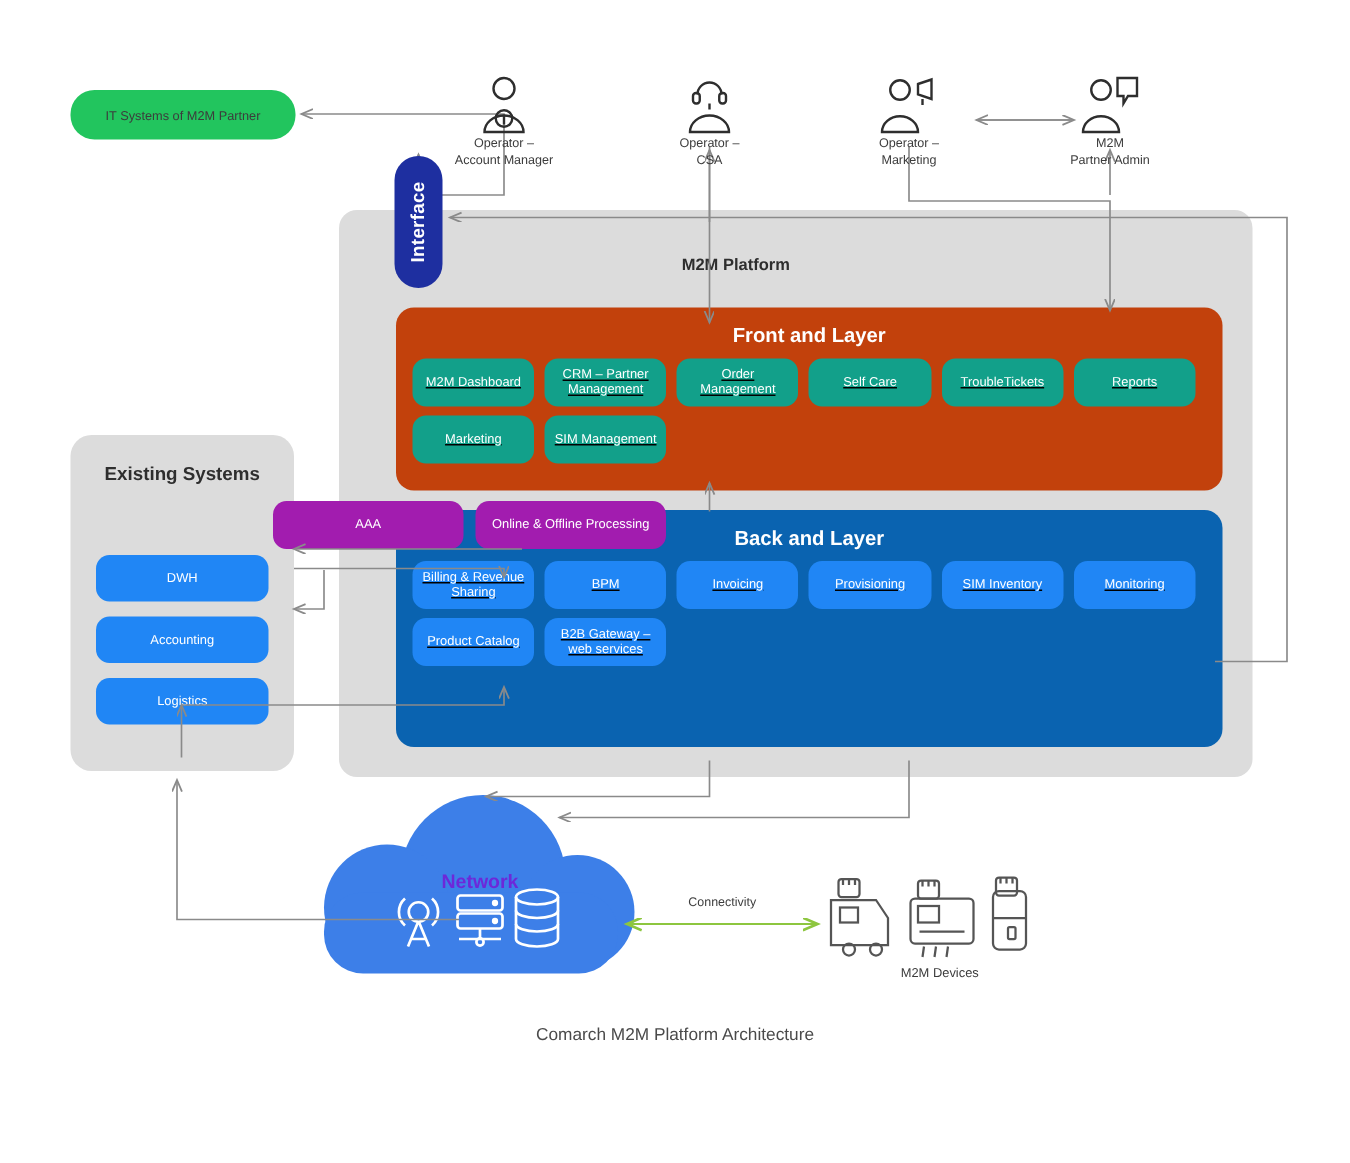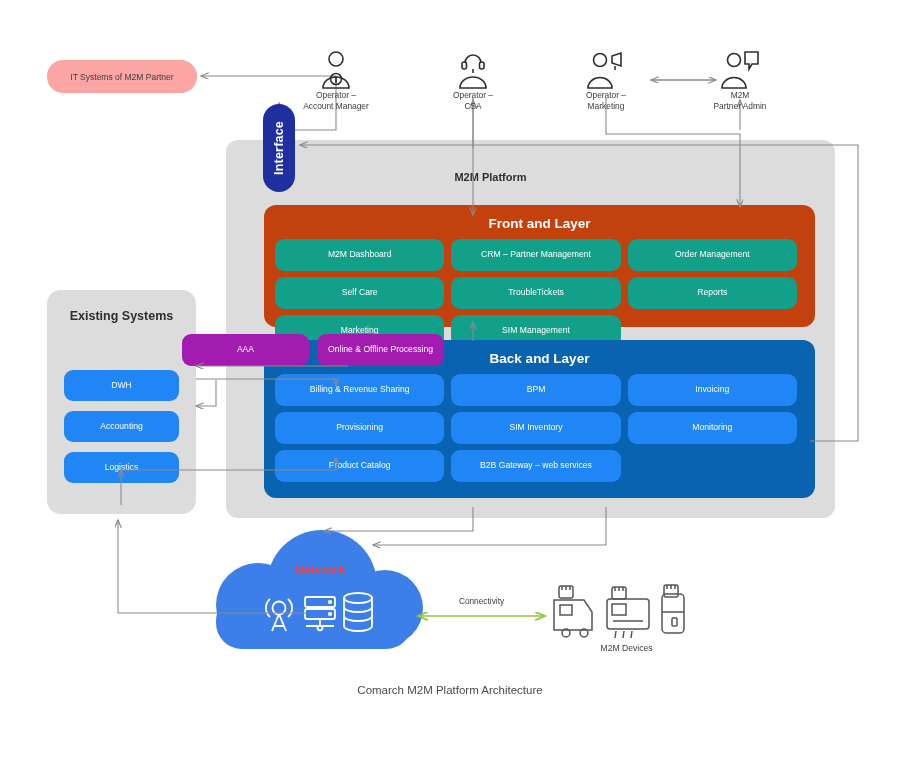--- a/index.html
+++ b/index.html
@@ -7,60 +7,60 @@
        font-family:"Liberation Sans","DejaVu Sans",sans-serif;}
   #canvas{position:absolute;left:0;top:0;width:900px;height:775px;}
   svg.layer{position:absolute;left:0;top:0;width:900px;height:775px;overflow:visible;}
   svg.arrows{z-index:5;pointer-events:none;}
 
   .box{position:absolute;box-sizing:border-box;}
 
   
   .panel{background:#dcdcdc;border-radius:14px;}
 
-  .it-systems{left:47px;top:60px;width:150px;height:33px;background:#fca5a5;
+  .it-systems{left:47px;top:60px;width:150px;height:33px;background:#22c55e;
     border-radius:16px;display:flex;align-items:center;justify-content:center;
     font-size:8.5px;color:#3c3c3c;text-align:center;z-index:6;}
 
   .interface{left:263px;top:104px;width:32px;height:88px;background:#1e2fa0;
     border-radius:16px;z-index:8;display:flex;align-items:center;justify-content:center;}
   .interface span{transform:rotate(-90deg);white-space:nowrap;color:#fff;
     font-weight:bold;font-size:12.5px;letter-spacing:.2px;}
 
   .platform{left:226px;top:140px;width:609px;height:378px;background:#dcdcdc;
     border-radius:12px;z-index:2;}
   .platform-title{position:absolute;left:0;top:31px;width:529px;text-align:center;
     font-size:11px;font-weight:bold;color:#2e2e2e;}
 
   .layer{position:absolute;box-sizing:border-box;border-radius:12px;}
   .front-layer{left:38px;top:65px;width:551px;height:122px;background:#c2410c;}
   .back-layer{left:38px;top:200px;width:551px;height:158px;background:#0a63b0;}
   .layer-title{position:absolute;left:0;top:11px;width:100%;text-align:center;
     color:#fff;font-weight:bold;font-size:13.5px;}
 
   .tilegrid{position:absolute;left:11px;right:18px;top:34px;
-    display:grid;grid-template-columns:repeat(3,1fr);grid-gap:6px 7px;}
+    display:grid;grid-template-columns:repeat(6,1fr);grid-gap:6px 7px;text-decoration:underline;}
   .tile{height:32px;border-radius:9px;display:flex;align-items:center;
     justify-content:center;text-align:center;color:#fff;font-size:8.6px;
     line-height:1.15;padding:0 4px;box-sizing:border-box;}
   .front-layer .tile{background:#12a08a;}
   .back-layer .tile{background:#2086f5;}
 
   .extra-tiles{position:absolute;left:182px;top:334px;display:flex;gap:8px;z-index:4;}
   .extra-tiles .tile{width:127px;background:#a21caf;height:32px;}
 
   .existing{left:47px;top:290px;width:149px;height:224px;z-index:3;}
   .existing-title{position:absolute;left:0;top:19px;width:149px;text-align:center;
     font-size:12.5px;font-weight:bold;color:#2e2e2e;}
   .existing .tile{position:absolute;left:17px;width:115px;height:31px;
     background:#2086f5;border-radius:9px;display:flex;align-items:center;
     justify-content:center;color:#fff;font-size:8.6px;margin-top:20px;}
 
-  .cloud-label{position:absolute;left:225px;top:562px;width:190px;text-align:center;
-    color:#ef4444;font-weight:bold;font-size:13px;z-index:4;text-decoration:underline;}
+  .cloud-label{position:absolute;left:225px;top:580px;width:190px;text-align:center;
+    color:#6d28d9;font-weight:bold;font-size:13px;z-index:4;}
 
   .devices-label{position:absolute;left:560px;top:643px;width:133px;text-align:center;
     font-size:8.6px;color:#3c3c3c;z-index:4;}
   .connectivity-label{position:absolute;left:425px;top:596px;width:113px;
     text-align:center;font-size:8.3px;color:#3c3c3c;z-index:4;}
 
   .caption{position:absolute;left:0;top:684px;width:900px;text-align:center;
     font-size:11.5px;color:#4a4a4a;}
 
   .actor{position:absolute;width:120px;text-align:center;z-index:6;}

